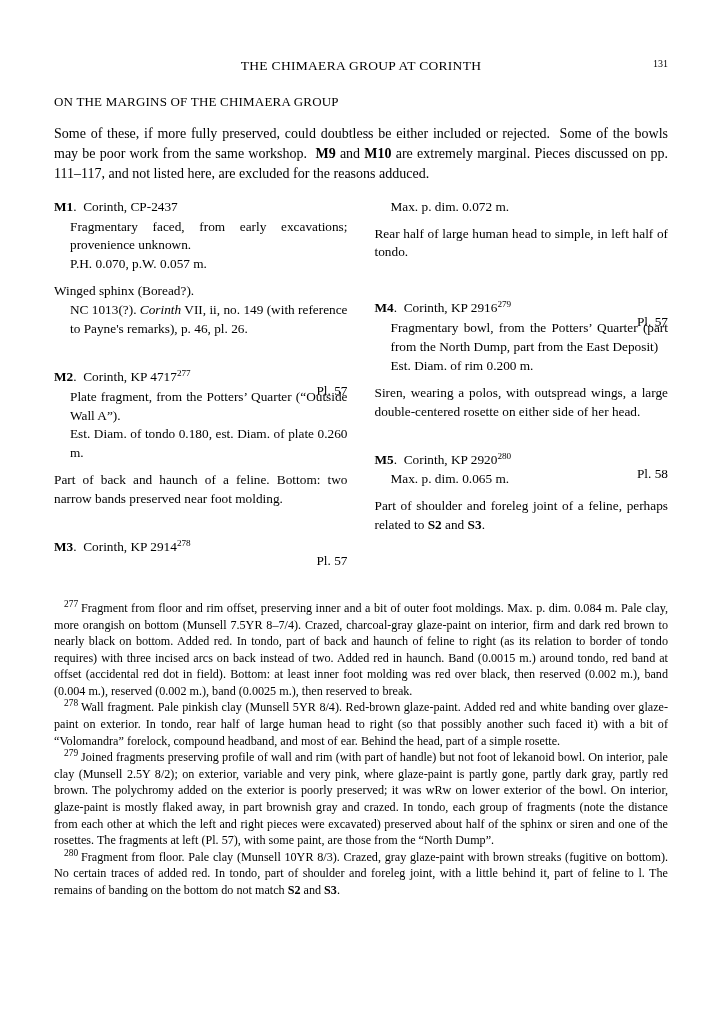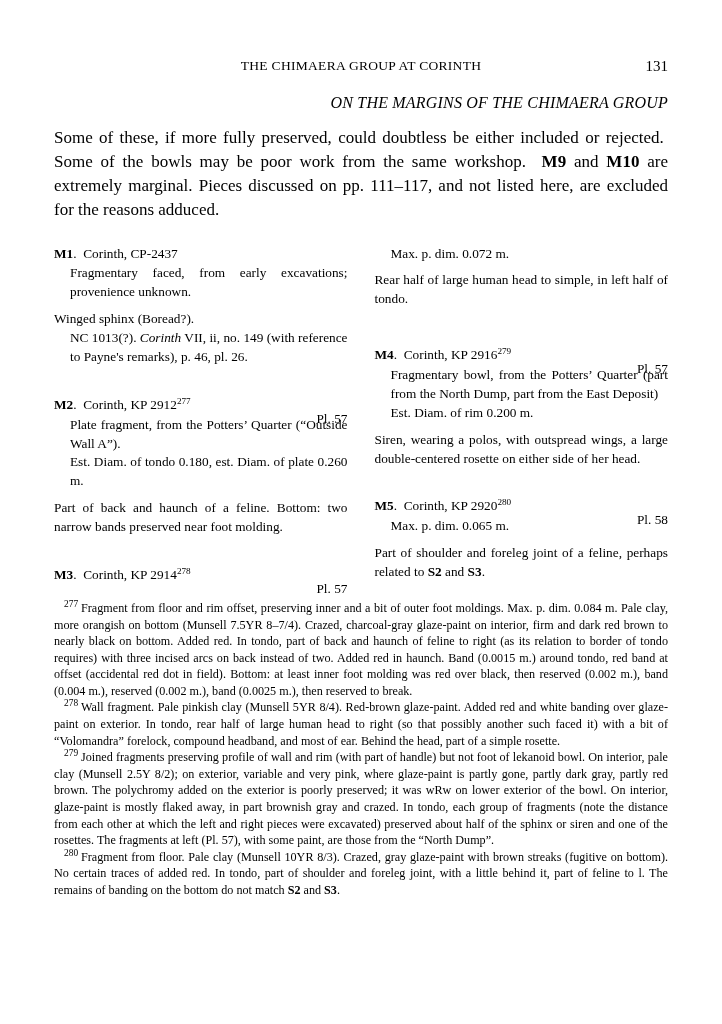--- a/index.html
+++ b/index.html
@@ -39,38 +39,37 @@
     text-align: center;
     font-size: 13.5px;
     letter-spacing: 0.3px;
     font-variant: small-caps;
     text-transform: uppercase;
   }
   .runhead-folio {
     position: absolute;
     right: 0;
     top: 0;
-    font-size: 15px;
+    font-size: 10px;
   }
 
   .section-title {
-    text-align: right;
-    font-size: 16px;
+    text-align: left;
+    font-size: 13px;
     text-transform: uppercase;
     letter-spacing: 0.2px;
     margin-top: 14px;
     margin-bottom: 14px;
-    font-style: italic;
   }
 
   .intro {
-    font-size: 17px;
+    font-size: 14px;
     line-height: 1.42;
     text-align: justify;
-    margin-bottom: 22px;
+    margin-bottom: 14px;
   }
   .intro b { font-weight: bold; }
 
   
   .cols {
     display: flex;
     gap: 27px;
     align-items: flex-start;
   }
   .col {
@@ -151,31 +150,32 @@
     <div class="cols">
 
       <div class="col">
 
         <div class="entry">
           <div class="entry-head">
             <span class="lbl">M1</span>.&nbsp;
             <span>Corinth, CP-2437</span>
           </div>
           <div class="indent">Fragmentary faced, from early excavations; provenience unknown.</div>
+          <div class="indent">P.H. 0.070, p.W. 0.057 m.</div>
           <div class="gap-s"></div>
           <div class="flush">Winged sphinx (Boread?).</div>
           <div class="indent"><span>NC 1013(?).  </span><span class="it">Corinth</span><span> VII, ii, no. 149 (with reference to Payne's remarks), p. 46, pl. 26.</span></div>
         </div>
 
         <div class="gap-m"></div>
 
         <div class="entry">
           <div class="entry-head">
             <span class="lbl">M2</span>.&nbsp;
-            <span>Corinth, KP 2912</span><sup>277</sup>
+            <span>Corinth, KP 4717</span><sup>277</sup>
             <span class="plate">Pl. 57</span>
           </div>
           <div class="indent">Plate fragment, from the Potters’ Quarter (“Outside Wall A”).</div>
           <div class="indent">Est. Diam. of tondo 0.180, est. Diam. of plate 0.260 m.</div>
           <div class="gap-s"></div>
           <div class="flush">Part of back and haunch of a feline.  Bottom:  two narrow bands preserved near foot molding.</div>
         </div>
 
         <div class="gap-m"></div>
 

